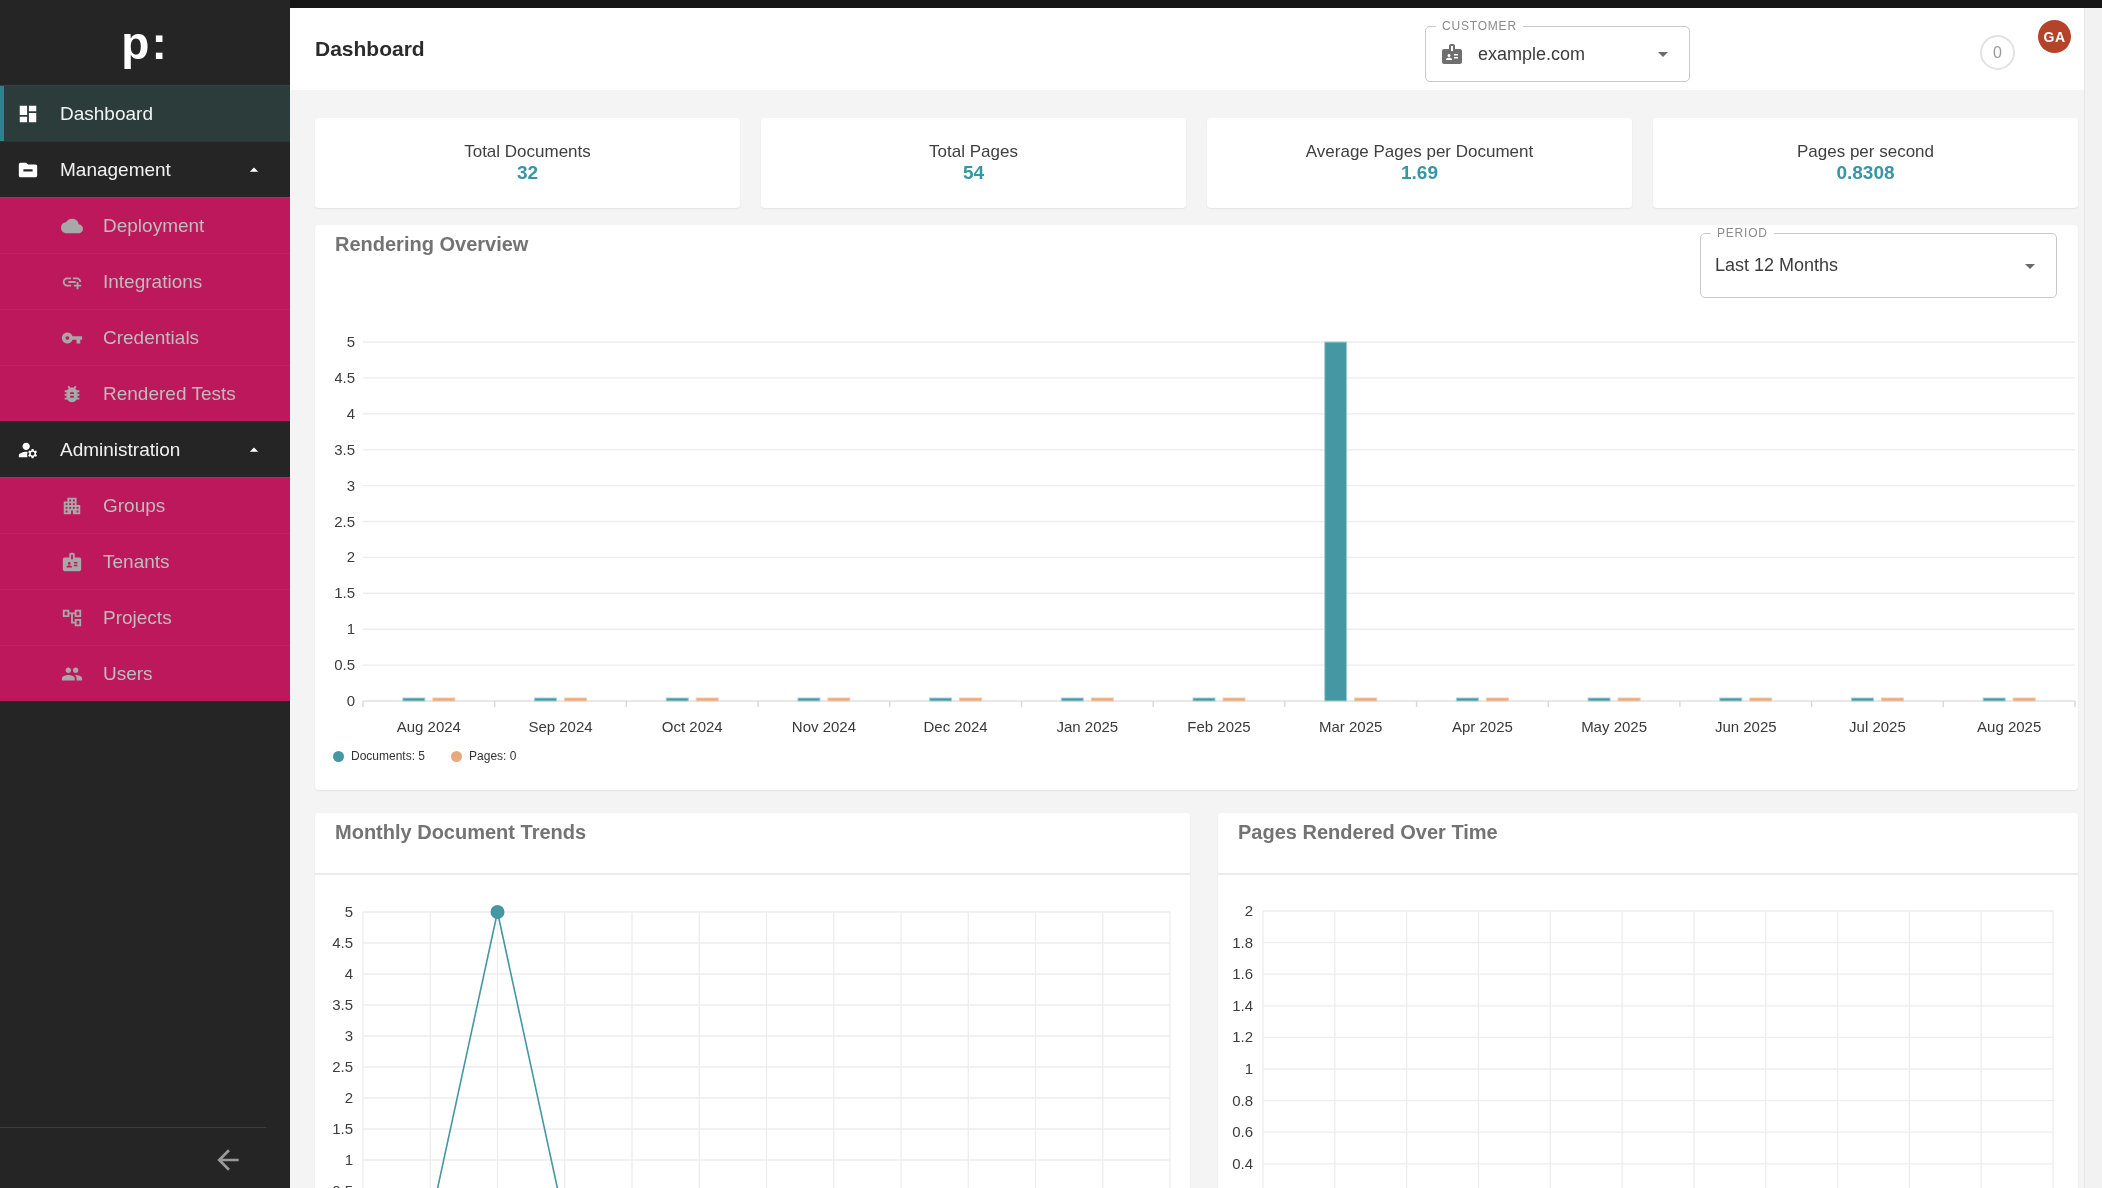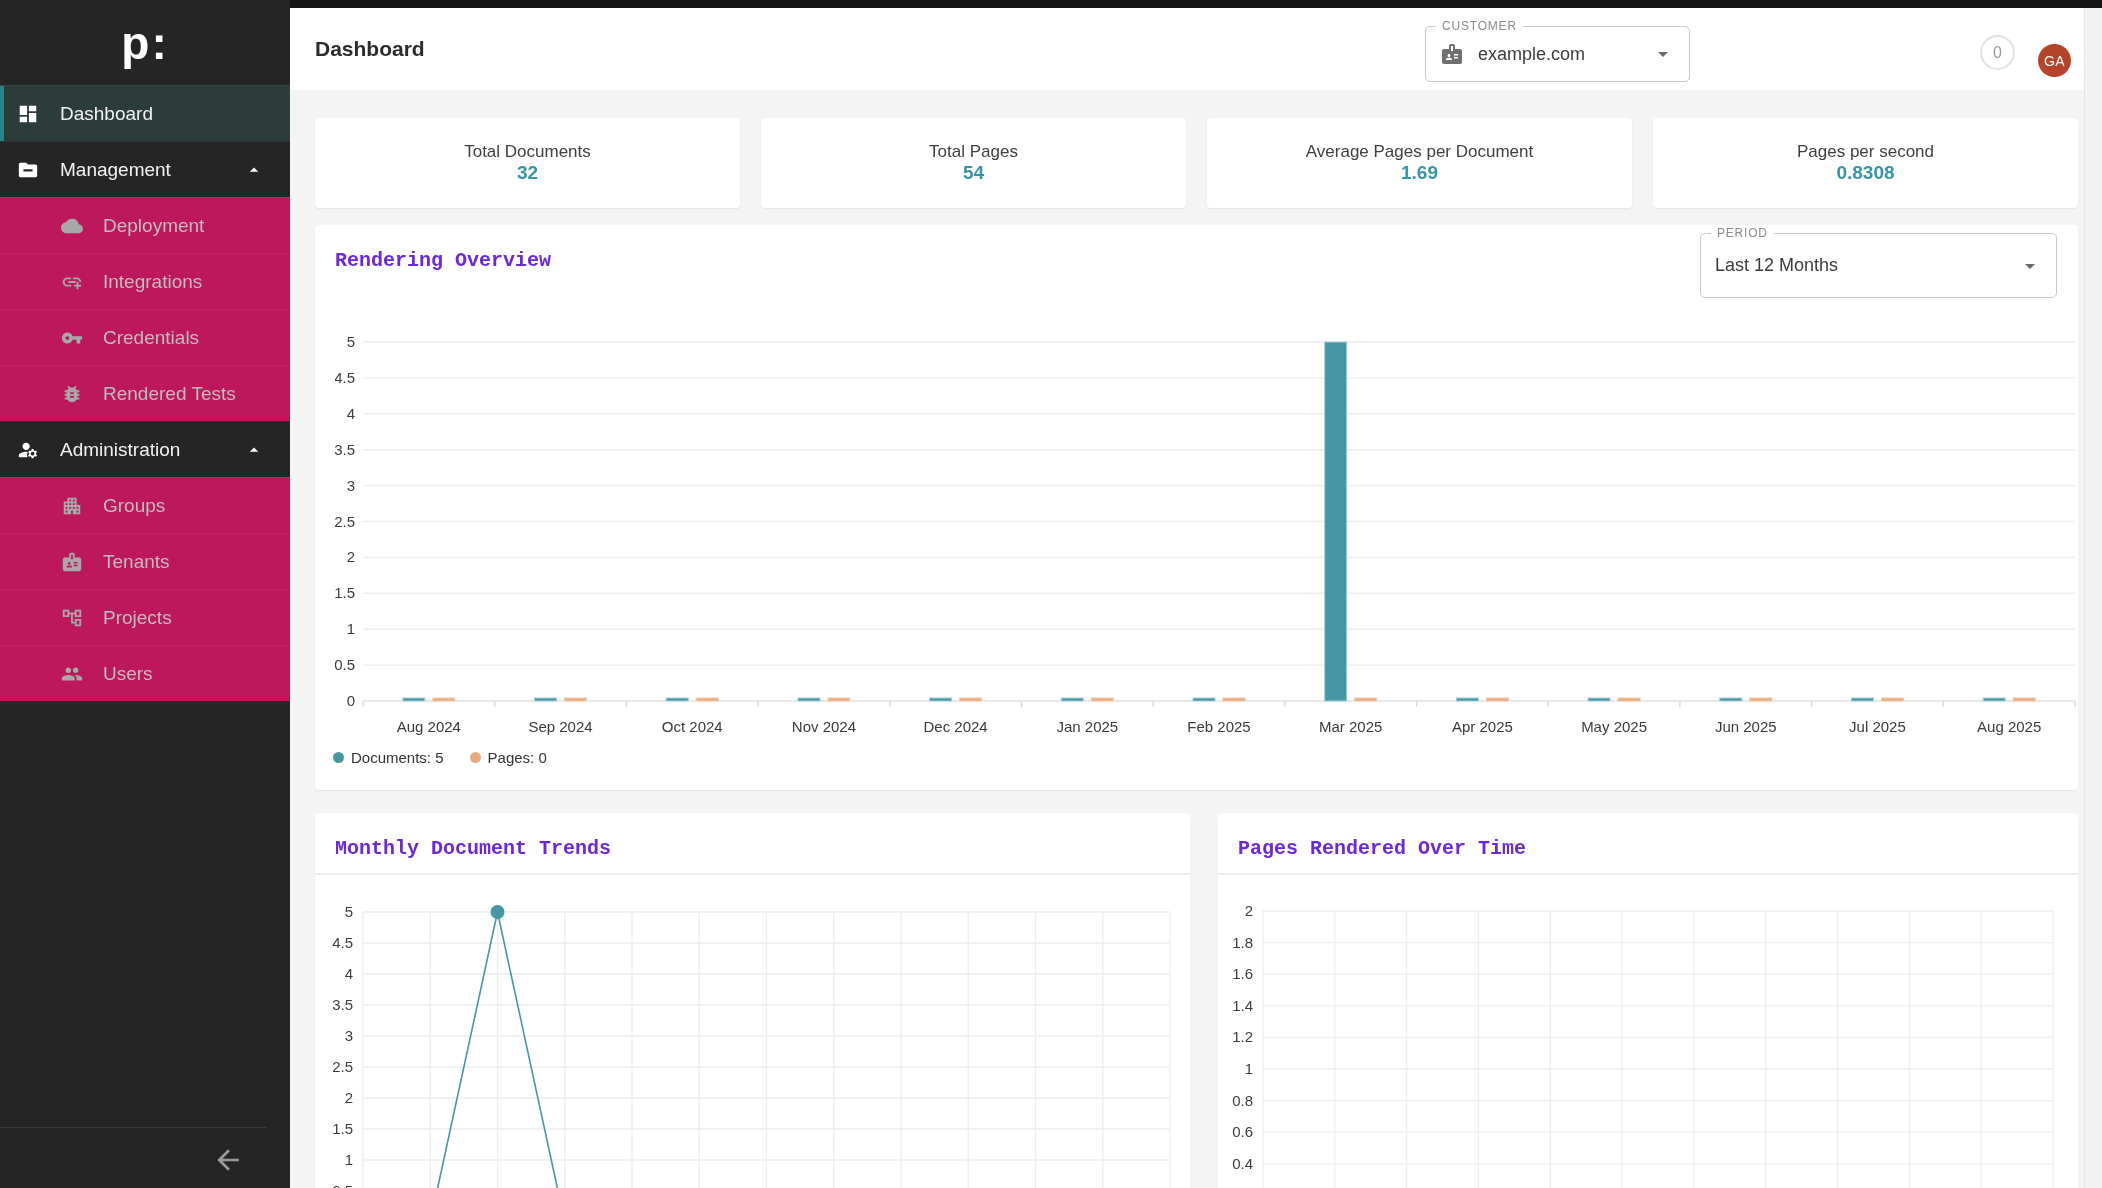--- a/index.html
+++ b/index.html
@@ -44,48 +44,48 @@
   .mselect-label{position:absolute;top:-8px;left:10px;background:#fff;padding:0 6px;
                  font-size:12px;color:#8b8b8b;letter-spacing:.8px;}
   .mselect-icon{width:24px;height:24px;margin-right:14px;color:#6f6f6f;}
   .mselect-icon svg{width:24px;height:24px;display:block;}
   .mselect-value{font-size:18px;color:#3c3c3c;}
   .mselect-arrow{margin-left:auto;width:24px;height:24px;color:#6b6b6b;}
   .mselect-arrow svg{width:24px;height:24px;display:block;}
   .badge-circle{position:absolute;left:1690px;top:27px;width:35px;height:35px;border-radius:50%;
                 border:2px solid #e2e2e2;box-sizing:border-box;display:flex;align-items:center;justify-content:center;
                 font-size:16px;color:#9a9a9a;background:#fff;cursor:pointer;}
-  .avatar{position:absolute;left:1748px;top:36px;width:33px;height:33px;border-radius:50%;
+  .avatar{position:absolute;left:1748px;top:12px;width:33px;height:33px;border-radius:50%;
           background:#b5432a;color:#fff;display:flex;align-items:center;justify-content:center;
-          font-size:14px;font-weight:400;letter-spacing:.5px;cursor:pointer;}
+          font-size:14px;font-weight:700;letter-spacing:.5px;cursor:pointer;}
 
   
   .card{position:absolute;top:118px;height:90px;width:425px;background:#fff;border-radius:4px;
         box-shadow:0 1px 2px rgba(0,0,0,.07);display:flex;flex-direction:column;
         align-items:center;justify-content:center;}
   .card .stat-label{font-size:17px;color:#3f3f3f;font-weight:500;}
   .card .stat-value{font-size:19px;color:#3795a6;font-weight:700;}
 
   
   .panel{position:absolute;background:#fff;border-radius:4px;box-shadow:0 1px 2px rgba(0,0,0,.07);}
-  .panel-title{position:absolute;left:20px;top:24px;font-size:20px;font-weight:700;color:#6d28d9;font-family:Liberation Mono, monospace;}
+  .panel-title{position:absolute;left:20px;top:8px;font-size:20px;font-weight:700;color:#737373;}
   .panel-divider{position:absolute;left:0;right:0;top:60px;border-top:2px solid #ececec;}
 
   #overview-panel{left:315px;top:225px;width:1763px;height:565px;}
   #trends-panel{left:315px;top:813px;width:875px;height:420px;}
   #pages-panel{left:1218px;top:813px;width:860px;height:420px;}
 
   #overview-svg{position:absolute;left:20px;top:100px;}
   #trends-svg{position:absolute;left:0;top:67px;}
   #pages-svg{position:absolute;left:0;top:67px;}
 
   svg text{font-family:"Liberation Sans","DejaVu Sans",sans-serif;}
 
   .legend{position:absolute;left:18px;top:524px;display:flex;gap:26px;align-items:center;}
-  .legend-item{display:flex;align-items:center;gap:7px;font-size:15px;color:#333;}
+  .legend-item{display:flex;align-items:center;gap:7px;font-size:12px;color:#333;}
   .legend-dot{width:11px;height:11px;border-radius:50%;display:inline-block;}
 </style>
 </head>
 <body>
 
 <div class="stage">
 
   <div class="top-strip"></div>
   <div class="scroll-gutter"></div>
 

